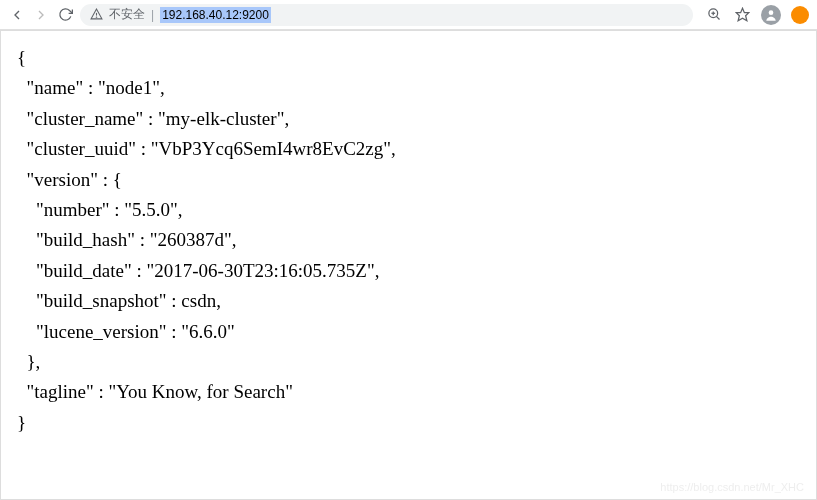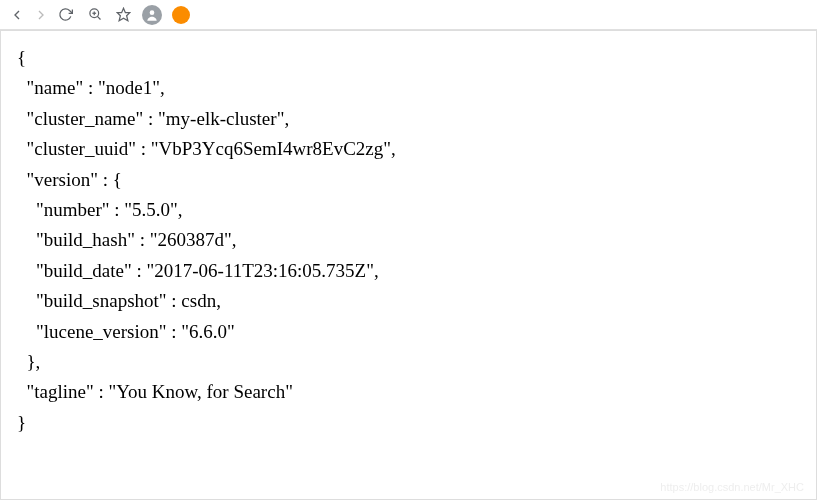--- a/index.html
+++ b/index.html
@@ -102,20 +102,32 @@
     <svg width="16" height="16" viewBox="0 0 24 24" fill="none" stroke="currentColor" stroke-width="2">
         <polyline points="9 18 15 12 9 6"></polyline>
       </svg>
   </div>
   <div class="nav-icon">
     <svg width="15" height="15" viewBox="0 0 24 24" fill="none" stroke="currentColor" stroke-width="2">
         <path d="M23 4v6h-6"></path>
         <path d="M20.49 15a9 9 0 1 1-2.12-9.36L23 10"></path>
       </svg>
   </div>
+  <div class="address-wrap">
+    <span class="not-secure-icon">
+      <svg width="13" height="13" viewBox="0 0 24 24" fill="none" stroke="#5f6368" stroke-width="2">
+          <path d="M12 2L2 20h20L12 2z"></path>
+          <line x1="12" y1="9" x2="12" y2="14"></line>
+          <circle cx="12" cy="17" r="0.5" fill="#5f6368"></circle>
+        </svg>
+    </span>
+    <span class="not-secure-text">不安全</span>
+    <span class="divider">|</span>
+    <span class="url-selected">192.168.40.12:9200</span>
+  </div>
   <div class="right-icons">
     <div class="nav-icon">
       <svg width="15" height="15" viewBox="0 0 24 24" fill="none" stroke="#5f6368" stroke-width="2">
           <circle cx="10" cy="10" r="7"></circle>
           <line x1="15" y1="15" x2="20" y2="20"></line>
           <line x1="7" y1="10" x2="13" y2="10"></line>
           <line x1="10" y1="7" x2="10" y2="13"></line>
         </svg>
     </div>
     <div class="nav-icon">
@@ -134,20 +146,20 @@
 </div>
 
 <div class="page-border">
   <pre class="content">{
   "name" : "<span>node1</span>",
   "cluster_name" : "<span>my-elk-cluster</span>",
   "cluster_uuid" : "<span>VbP3Ycq6SemI4wr8EvC2zg</span>",
   "version" : {
     "number" : "<span>5.5.0</span>",
     "build_hash" : "<span>260387d</span>",
-    "build_date" : "<span>2017-06-11T23:16:05.735Z</span>",
+    "build_date" : "<span>2017-06-30T23:16:05.735Z</span>",
     "build_snapshot" : <span>csdn</span>,
     "lucene_version" : "<span>6.6.0</span>"
   },
   "tagline" : "<span>You Know, for Search</span>"
 }</pre>
   <div class="watermark">https://blog.csdn.net/Mr_XHC</div>
 </div>
 
 </body></html>

